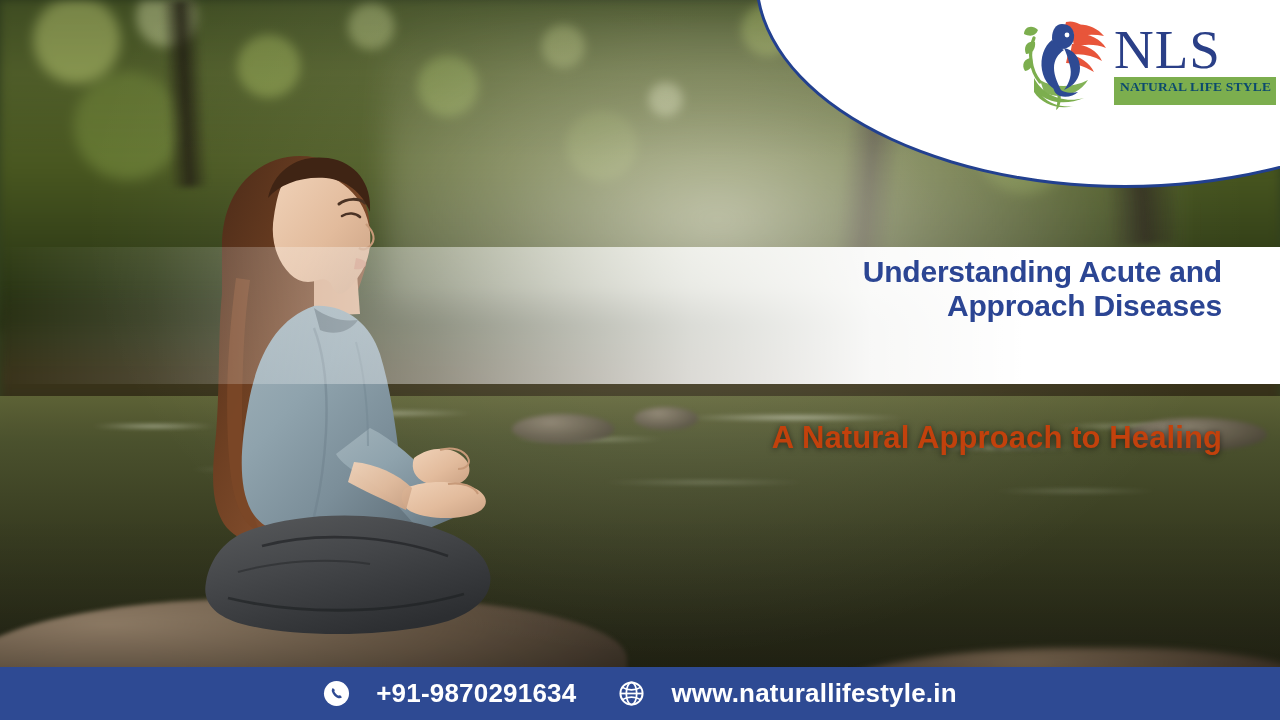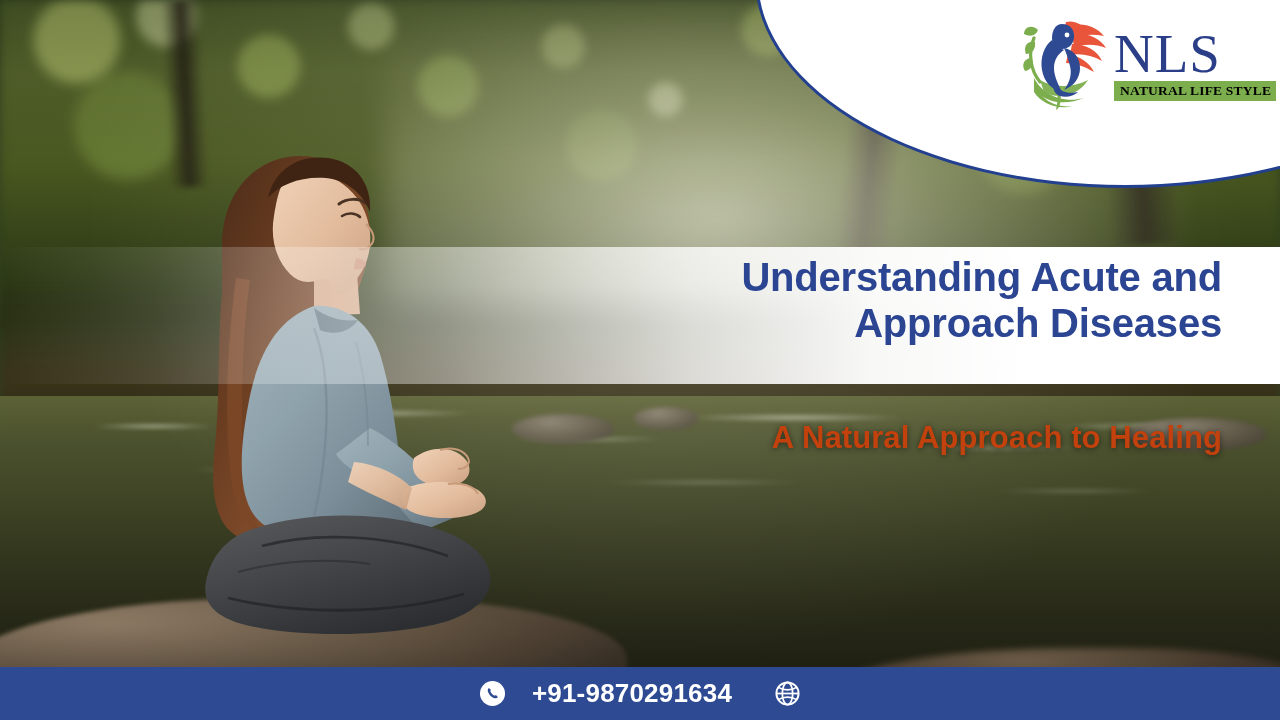--- a/index.html
+++ b/index.html
@@ -140,43 +140,43 @@
   .logo-mark { width:90px; height:92px; flex:0 0 90px; }
   .logo-mark svg { width:100%; height:100%; display:block; }
   .logo-word { display:flex; flex-direction:column; align-items:flex-start; margin-top:2px; }
   .logo-nls {
     font-family:"Liberation Serif", serif;
     font-size:55px; line-height:.92; letter-spacing:1px;
     color:#2a3f87; font-weight:400;
   }
   .logo-tag {
     margin-top:2px; align-self:stretch;
-    background:#7cae4e; color:#000000;
+    background:#7cae4e; color:#0c4a6e;
     font-family:"Liberation Serif", serif;
     font-weight:700; font-size:13.5px; letter-spacing:.2px;
-    padding:2px 5px 2px 6px; white-space:nowrap;
+    padding:2px 5px 10px 6px; white-space:nowrap;
     text-align:center;
   }
 
   
   .title-band {
     position:absolute; left:0; top:247px; right:0; height:137px;
     background:linear-gradient(90deg,
        rgba(255,255,255,0) 0%,
        rgba(255,255,255,.10) 12%,
        rgba(255,255,255,.42) 34%,
        rgba(255,255,255,.80) 54%,
        rgba(255,255,255,.96) 68%,
        #ffffff 80%, #ffffff 100%);
   }
   .title {
     position:absolute; right:58px; top:255px; width:760px;
     text-align:right;
     color:#2b4593;
-    font-size:40px; font-weight:bold; line-height:1.14;
+    font-size:30px; font-weight:bold; line-height:1.14;
     letter-spacing:-.2px;
   }
   .title .l2 { display:block; }
 
   
   .subtitle {
     position:absolute; right:58px; top:420px; width:760px;
     text-align:right;
     color:#c2410c;
     font-size:31px; font-weight:bold; letter-spacing:.1px;
@@ -370,17 +370,18 @@
     <div class="contact">
       <span class="ficon">
         <svg viewBox="0 0 28 28" xmlns="http://www.w3.org/2000/svg">
           <circle cx="14" cy="14" r="11.5" fill="none" stroke="#ffffff" stroke-width="2"></circle>
           <ellipse cx="14" cy="14" rx="5.4" ry="11.5" fill="none" stroke="#ffffff" stroke-width="1.8"></ellipse>
           <line x1="2.5" y1="14" x2="25.5" y2="14" stroke="#ffffff" stroke-width="1.8"></line>
           <path d="M4.6 7.6 C7.3 9.3 10.5 10.2 14 10.2 C17.5 10.2 20.7 9.3 23.4 7.6" fill="none" stroke="#ffffff" stroke-width="1.7"></path>
           <path d="M4.6 20.4 C7.3 18.7 10.5 17.8 14 17.8 C17.5 17.8 20.7 18.7 23.4 20.4" fill="none" stroke="#ffffff" stroke-width="1.7"></path>
         </svg>
       </span>
+      <span class="contact-text">www.naturallifestyle.in</span>
     </div>
 
   </div>
 
 </div>
 
 </body></html>

